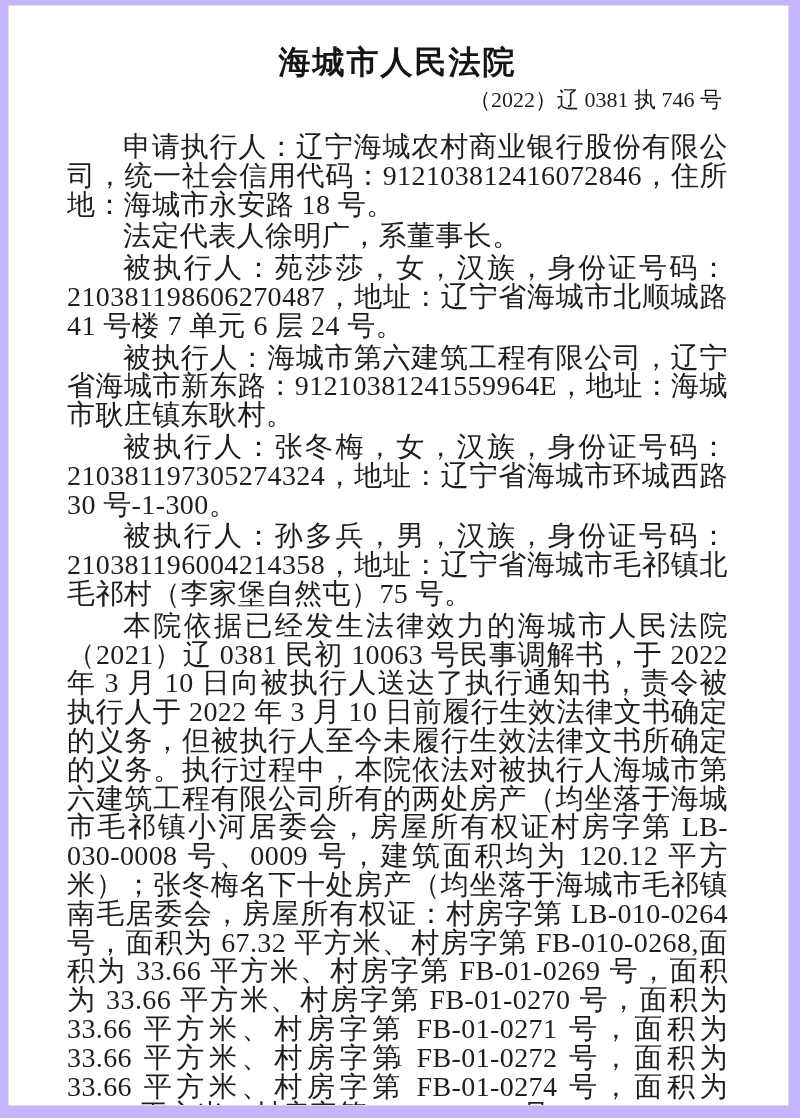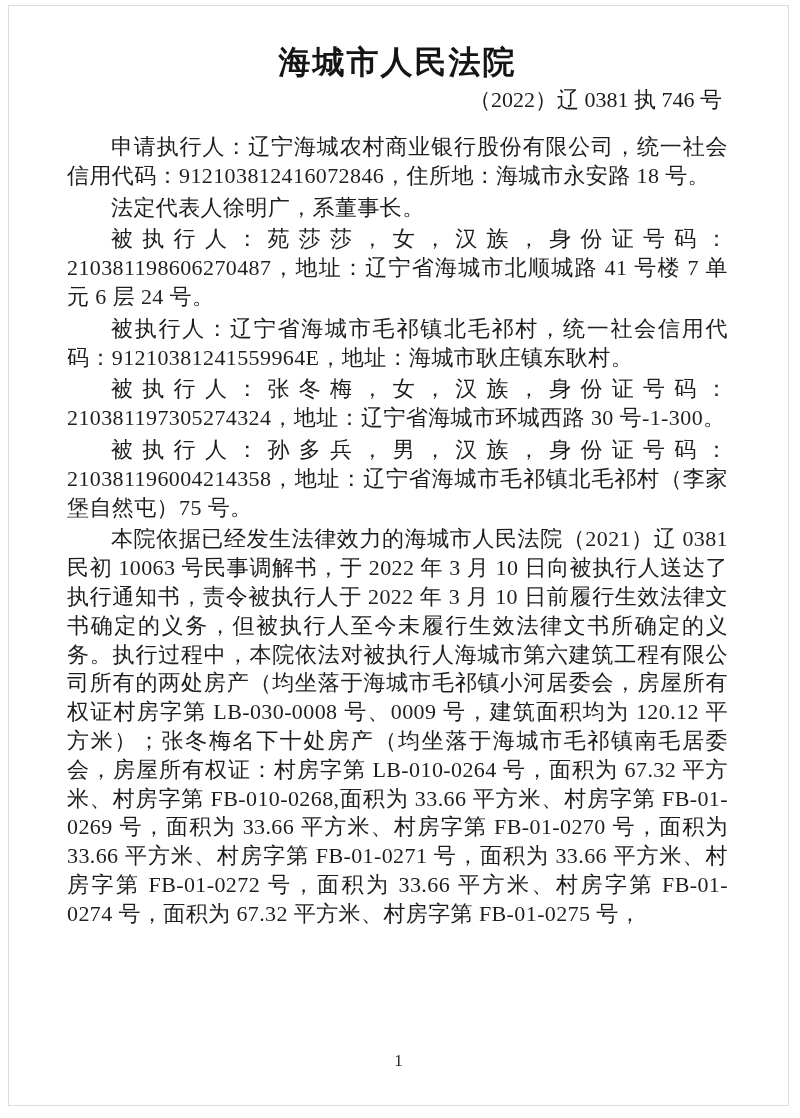--- a/index.html
+++ b/index.html
@@ -5,21 +5,21 @@
   html, body {
     margin: 0;
     padding: 0;
     background: #ebebeb;
     font-family: "Liberation Serif", "DejaVu Serif", serif;
   }
   .canvas {
     position: relative;
     width: 800px;
     height: 1118px;
-    background: #ffffff;
+    background: #c4b5fd;
     overflow: hidden;
   }
   .page {
     position: absolute;
     left: 8px;
     top: 5px;
     width: 781px;
     height: 1101px;
     background: #ffffff;
     border: 1px solid #dcdcdc;
@@ -48,21 +48,21 @@
   }
   .case-number {
     margin: 7px 6px 20px 0;
     text-align: right;
     font-size: 22px;
     line-height: 26px;
     color: #1b1b1b;
   }
   .doc-body p {
     margin: 0 0 3px 0;
-    font-size: 22px;
+    font-size: 28px;
     line-height: 28.8px;
     text-align: justify;
     text-indent: 2em;
     letter-spacing: 0.4px;
     color: #1e1e1e;
   }
   .page-number {
     position: absolute;
     left: 0;
     right: 0;
@@ -80,21 +80,21 @@
 
     <h1 class="court-name">海城市人民法院</h1>
 
 
     <div class="case-number">（2022）辽 0381 执 746 号</div>
 
     <div class="doc-body">
       <p>申请执行人：辽宁海城农村商业银行股份有限公司，统一社会信用代码：912103812416072846，住所地：海城市永安路 18 号。</p>
       <p>法定代表人徐明广，系董事长。</p>
       <p>被执行人：苑莎莎，女，汉族，身份证号码：210381198606270487，地址：辽宁省海城市北顺城路 41 号楼 7 单元 6 层 24 号。</p>
-      <p>被执行人：辽宁省海城市毛祁镇北毛祁村，统一社会信用代码：91210381241559964E，地址：海城市耿庄镇东耿村。</p>
+      <p>被执行人：海城市第六建筑工程有限公司，辽宁省海城市新东路：91210381241559964E，地址：海城市耿庄镇东耿村。</p>
       <p>被执行人：张冬梅，女，汉族，身份证号码：210381197305274324，地址：辽宁省海城市环城西路 30 号-1-300。</p>
       <p>被执行人：孙多兵，男，汉族，身份证号码：210381196004214358，地址：辽宁省海城市毛祁镇北毛祁村（李家堡自然屯）75 号。</p>
       <p>本院依据已经发生法律效力的海城市人民法院（2021）辽 0381 民初 10063 号民事调解书，于 2022 年 3 月 10 日向被执行人送达了执行通知书，责令被执行人于 2022 年 3 月 10 日前履行生效法律文书确定的义务，但被执行人至今未履行生效法律文书所确定的义务。执行过程中，本院依法对被执行人海城市第六建筑工程有限公司所有的两处房产（均坐落于海城市毛祁镇小河居委会，房屋所有权证村房字第 LB-030-0008 号、0009 号，建筑面积均为 120.12 平方米）；张冬梅名下十处房产（均坐落于海城市毛祁镇南毛居委会，房屋所有权证：村房字第 LB-010-0264 号，面积为 67.32 平方米、村房字第 FB-010-0268,面积为 33.66 平方米、村房字第 FB-01-0269 号，面积为 33.66 平方米、村房字第 FB-01-0270 号，面积为 33.66 平方米、村房字第 FB-01-0271 号，面积为 33.66 平方米、村房字第 FB-01-0272 号，面积为 33.66 平方米、村房字第 FB-01-0274 号，面积为 67.32 平方米、村房字第 FB-01-0275 号，</p>
     </div>
 
     <div class="page-number">1</div>
 
   </div>
 </div>
 

